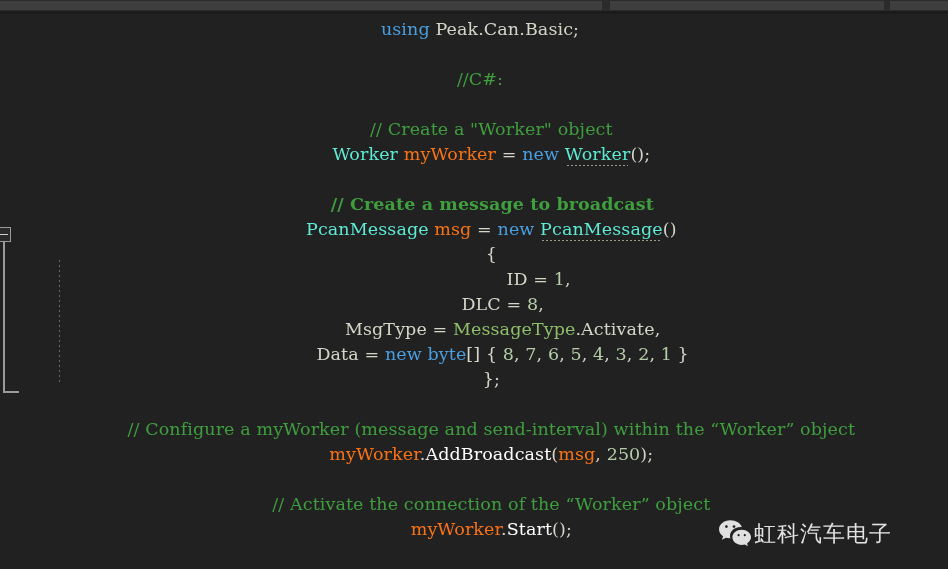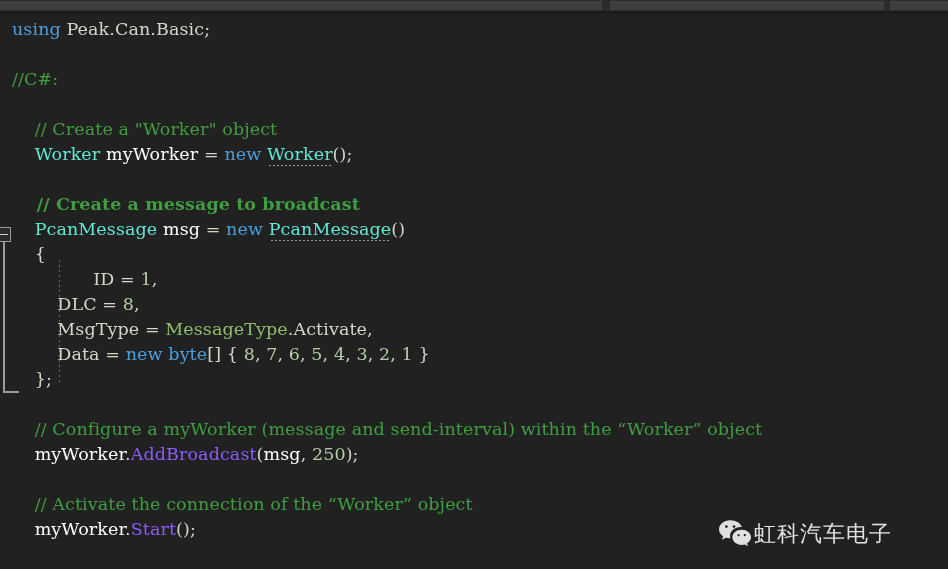--- a/index.html
+++ b/index.html
@@ -44,20 +44,21 @@
   }
 
   
   .code-surface {
     position: absolute;
     top: 14px;
     left: 0;
     width: 918px;
     height: 555px;
     background: #212121;
+    text-align: center;
   }
 
   .code-line {
     position: absolute;
     left: 0;
     width: 948px;
     height: 25px;
     line-height: 25px;
     font-size: 17.5px;
     white-space: pre;
@@ -67,22 +68,22 @@
     display: inline-block;
     padding-left: 12px;
   }
 
   
   .t-key      { color: #4a9fe0; }   
   .t-plain    { color: #d6d6c8; }   
   .t-comment  { color: #3f9f3f; }   
   .t-type     { color: #5eead4; }   
   .t-enumtype { color: #8fbf6a; }   
-  .t-local    { color: #ffffff; }   
-  .t-method   { color: #8b5cf6; }   
+  .t-local    { color: #f97316; }   
+  .t-method   { color: #ffffff; }   
   .t-number   { color: #b5cea8; }   
   .t-punct    { color: #d6d6c8; }
 
   
   .squiggle {
     position: relative;
   }
   .squiggle::after {
     content: "";
     position: absolute;

